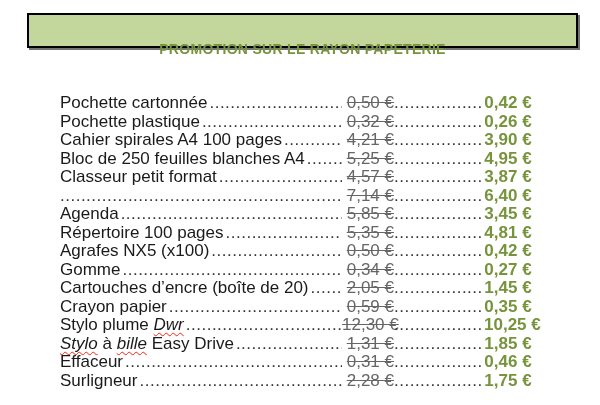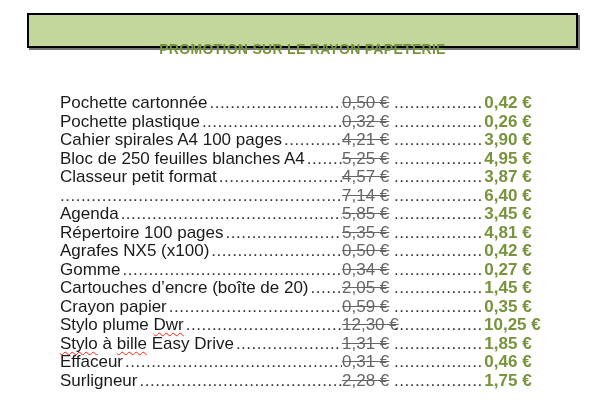--- a/index.html
+++ b/index.html
@@ -63,36 +63,38 @@
     letter-spacing: 0.5px;
   }
   .leader::after {
     content: "..................................................................................................................................................";
   }
   .leader1 { flex: 1 1 auto; }
   .leader2 { flex: 0 0 90px; width: 90px; }
   .old {
     flex: 0 0 52px;
     width: 52px;
+    text-align: right;
     color: #666666;
     text-decoration: line-through;
     text-decoration-color: #666666;
   }
   .new {
     flex: 0 0 48px;
     width: 48px;
     text-align: center;
     color: #77933c;
     font-weight: bold;
   }
   .misspelled {
     text-decoration: underline wavy #ff1f0f;
     text-decoration-thickness: 1px;
     text-underline-offset: 2px;
     text-decoration-skip-ink: none;
+    font-style: italic;
   }
 </style>
 </head>
 <body>
 
 <div class="page">
   <div class="title-box">
     <span class="title-text">PROMOTION SUR LE RAYON PAPETERIE</span>
   </div>
   <div class="list" id="price-list">

